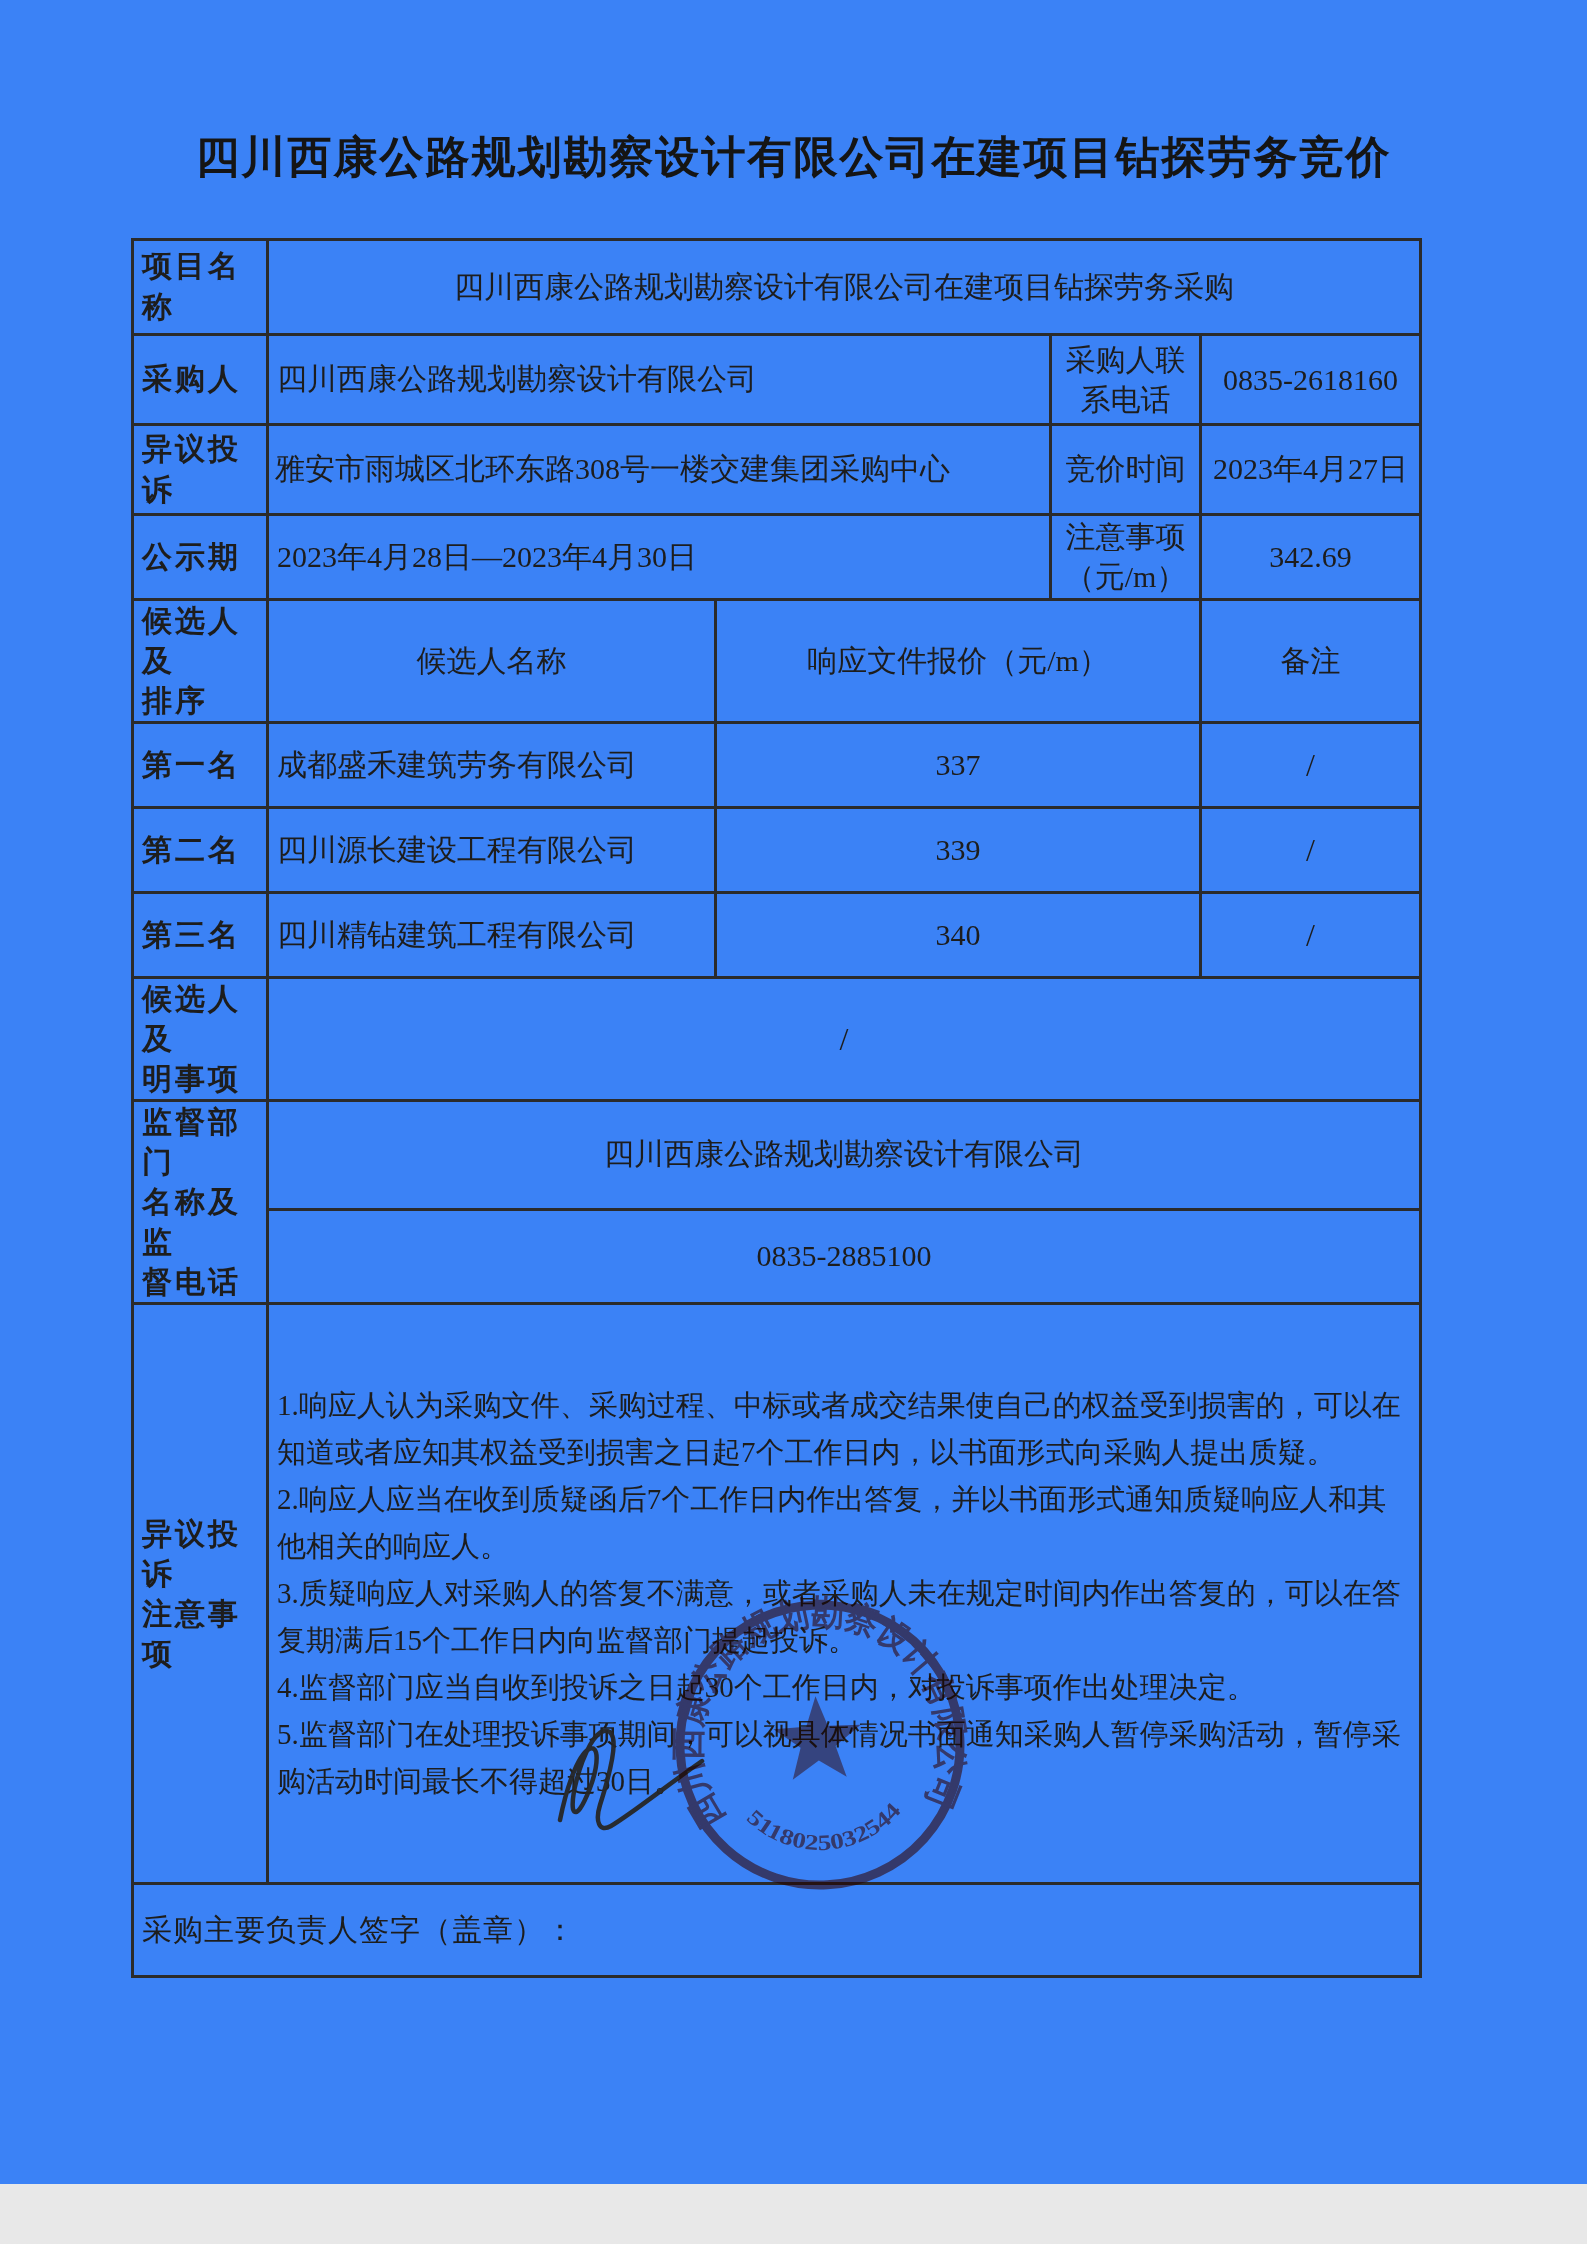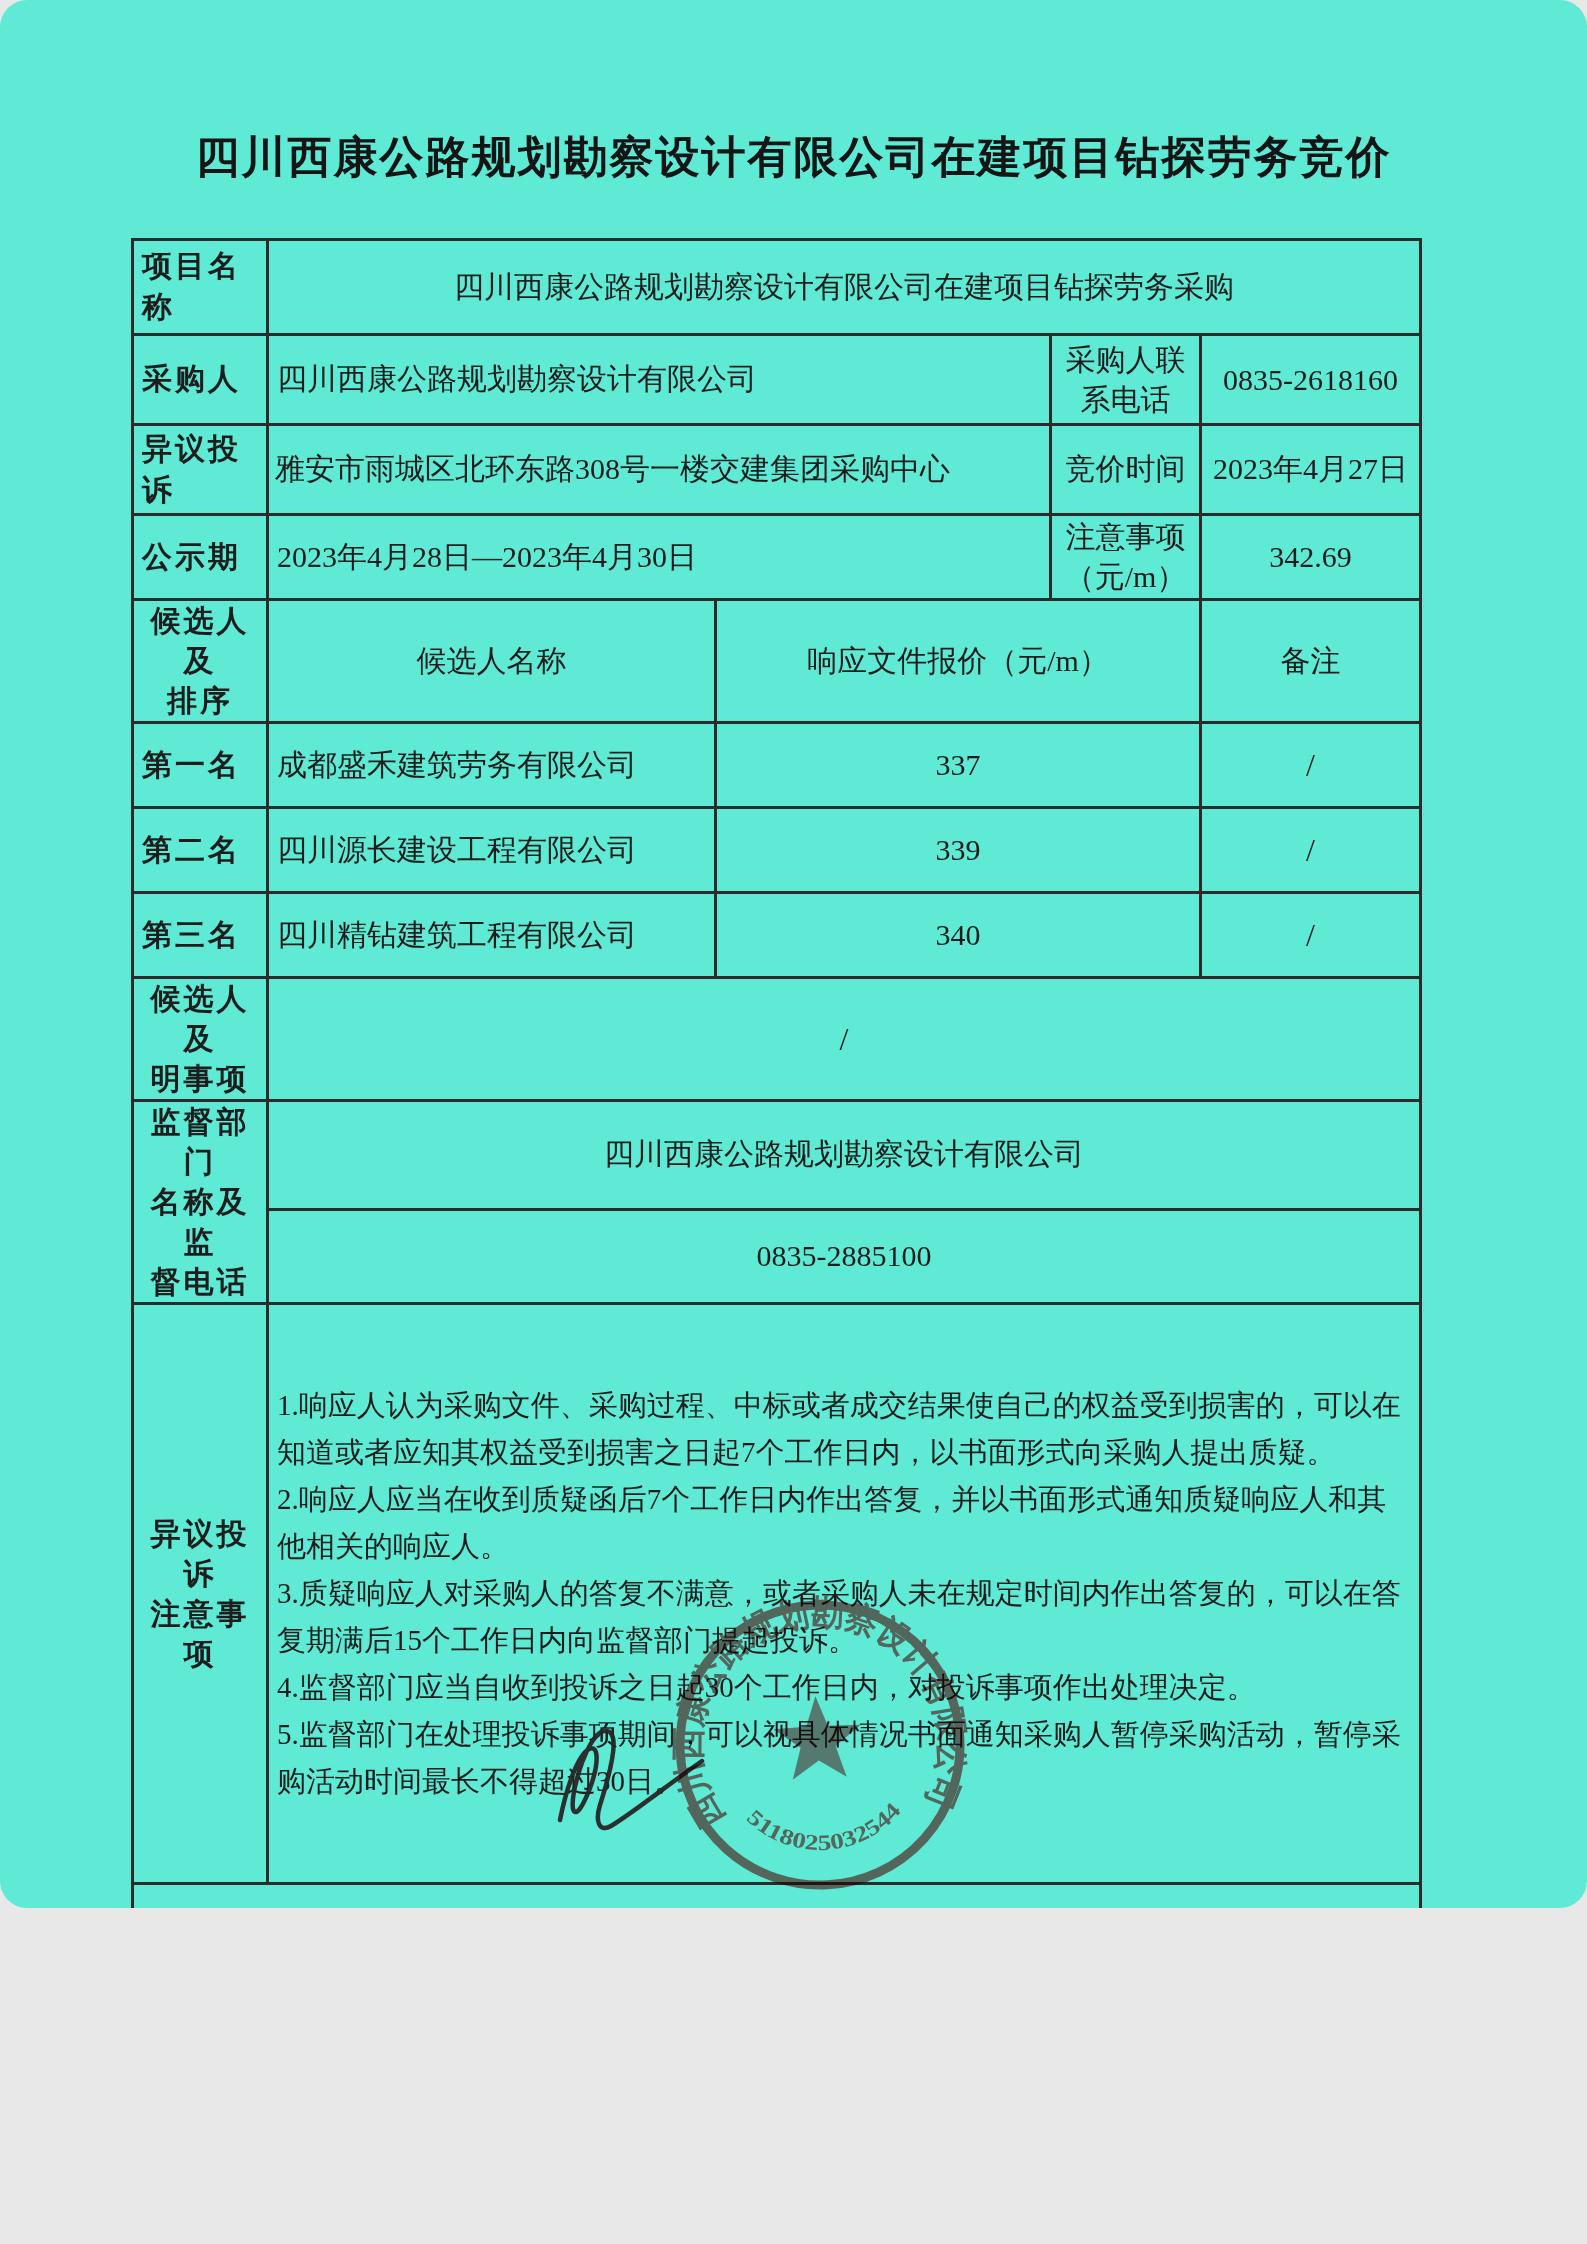--- a/index.html
+++ b/index.html
@@ -1,23 +1,22 @@
 <!DOCTYPE html>
 <html style="--seal-color: #d85050;"><head>
 <meta charset="utf-8">
 <style>
   html,body{margin:0;padding:0;background:#e8e8e8;}
   .page{
     position:relative;
-    width:1587px;height:1908px;
-    background:#5eead4;
+    width:1587px;height:2184px;
+    background:#3b82f6;
     overflow:hidden;
     font-family:"Liberation Serif","DejaVu Serif",serif;
     color:#1d1d1d;
-    border-radius:27px;
   }
   .title{
     position:absolute;top:126px;left:0;width:100%;
     text-align:center;
     font-family:"Liberation Sans","DejaVu Sans",sans-serif;
     font-weight:700;font-size:44px;line-height:62px;letter-spacing:2px;
     color:#151515;
   }
   table.doc{
     position:absolute;left:131px;top:238px;
@@ -27,21 +26,21 @@
   }
   table.doc td{
     border:3px solid #2b2b2b;
     vertical-align:middle;
     padding:0 8px;
     overflow:hidden;
   }
   .h95{height:95px}.h90{height:90px}.h85{height:85px}.h80{height:80px}
   .h75{height:75px}.h65{height:65px}.h580{height:580px}.h93{height:93px}
   .lbl{padding-left:8px;letter-spacing:3px;font-weight:bold;}
-  .pre{white-space:pre-line;line-height:40px;text-align:center;}
+  .pre{white-space:pre-line;line-height:40px;}
   .ctr{text-align:center;}
   .leftpad{padding-left:12px;}
   .slash{font-size:32px;}
   td.notes{
     padding:0 10px 46px 12px;
     font-size:29px;line-height:47px;
     vertical-align:middle;
   }
   td.sigcell{padding-left:14px;font-size:30px;letter-spacing:1px;}
   .overlay{position:absolute;left:0;top:0;pointer-events:none;}

